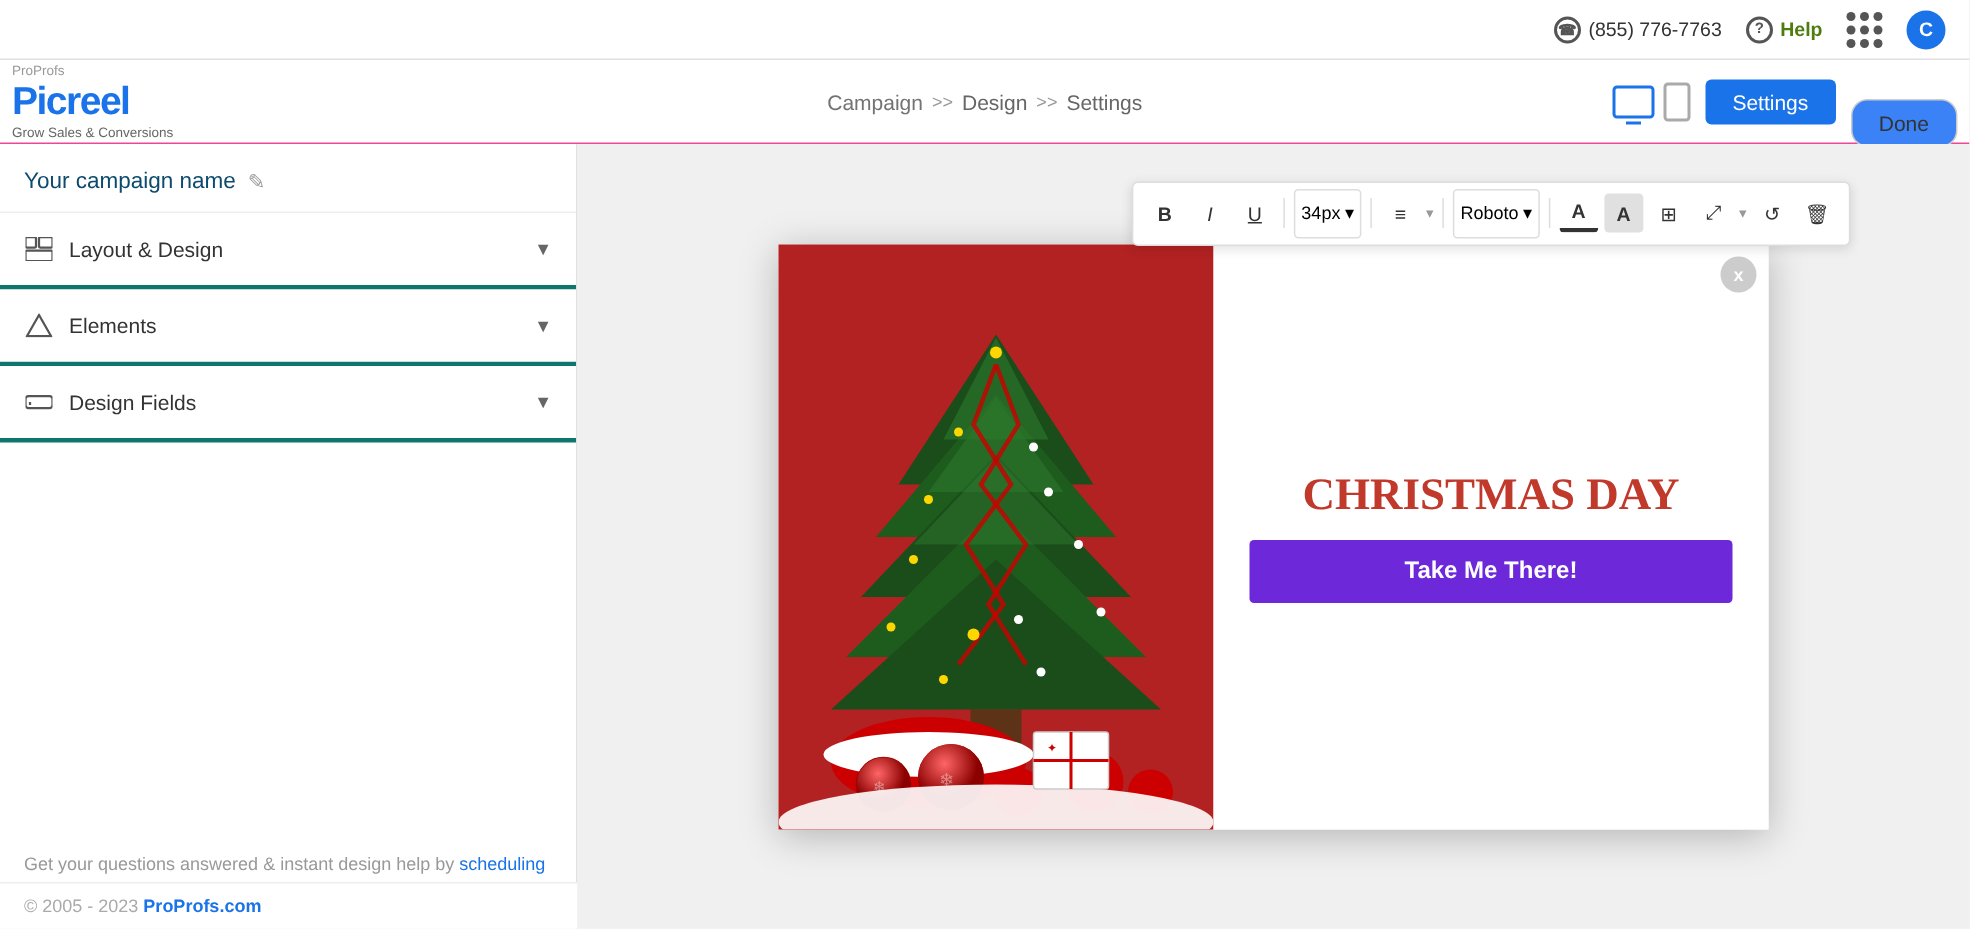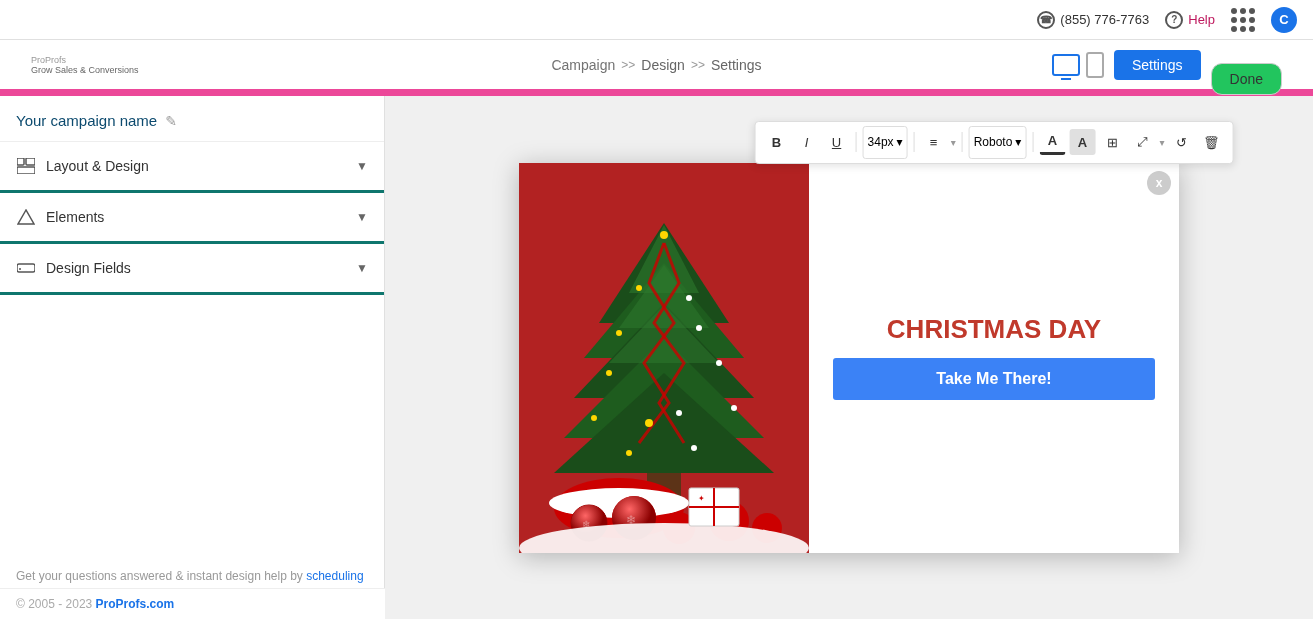--- a/index.html
+++ b/index.html
@@ -41,24 +41,24 @@
       background: #1a73e8;
       color: #fff;
       display: flex; align-items: center; justify-content: center;
       font-size: 13px; font-weight: bold;
     }
 
     
     .header {
       height: 56px;
       background: #fff;
-      border-bottom: 7px solid #ec4899;
+      border-bottom: 1px solid #ec4899;
       display: flex;
       align-items: center;
-      padding: 0 31px;
+      padding: 0 8px;
     }
     .logo-area { display: flex; flex-direction: column; margin-right: auto; }
     .logo-proprofs { font-size: 9px; color: #999; }
     .logo-picreel { font-size: 26px; font-weight: 900; color: #1a73e8; letter-spacing: -1px; }
     .logo-tagline { font-size: 9px; color: #666; }
 
     .nav-breadcrumb {
       display: flex; align-items: center; gap: 6px;
       font-size: 14px; color: #666;
       position: absolute; left: 50%; transform: translateX(-50%);
@@ -66,21 +66,21 @@
     .nav-breadcrumb .active { color: #737373; }
     .nav-breadcrumb .sep { color: #999; font-size: 12px; }
 
     .header-actions { display: flex; align-items: center; gap: 10px; margin-left: auto; }
     .btn-settings {
       background: #1a73e8; color: #fff;
       border: none; border-radius: 4px;
       padding: 7px 18px; font-size: 14px; cursor: pointer;
     }
     .btn-done {
-      background: #22c55e; color: #333;
+      background: #3b82f6; color: #333;
       border: 1px solid #ccc; border-radius: 11px;
       padding: 7px 18px; font-size: 14px; cursor: pointer; margin-top: 28px;
     }
     .device-icons { display: flex; gap: 6px; align-items: center; }
     .device-icon-desktop {
       width: 28px; height: 22px;
       border: 2px solid #1a73e8;
       border-radius: 3px;
       position: relative;
       display: flex; align-items: center; justify-content: center;
@@ -192,39 +192,40 @@
       width: 24px; height: 24px;
       background: #ccc;
       border-radius: 50%;
       display: flex; align-items: center; justify-content: center;
       font-size: 12px; color: #fff;
       cursor: pointer;
       font-weight: bold;
     }
 
     .popup-title {
-      font-size: 26px;
+      font-size: 30px;
       font-weight: 900;
       color: #c0392b;
       text-align: center;
       line-height: 1.1;
       margin-bottom: 14px;
+      font-family: Liberation Serif, serif;
     }
 
     .popup-subtitle {
       font-size: 15px;
       color: #222;
       text-align: center;
       font-weight: 600;
       line-height: 1.4;
       margin-bottom: 20px;
     }
 
     .popup-cta {
-      background: #3b82f6;
+      background: #6d28d9;
       color: #fff;
       border: none;
       border-radius: 3px;
       padding: 12px 0;
       width: 100%;
       font-size: 16px;
       font-weight: 600;
       cursor: pointer;
       text-align: center;
     }
@@ -292,41 +293,42 @@
 </head>
 <body>
 
 <div class="top-bar">
   <div class="top-bar-item">
     <div class="icon-circle">☎</div>
     <span>(855) 776-7763</span>
   </div>
   <div class="top-bar-item">
     <div class="icon-circle">?</div>
-    <span style="color:#be185d;font-weight:normal;">Help</span>
+    <span style="color:#4d7c0f;font-weight:bold;">Help</span>
   </div>
   <div class="top-bar-grid">
     <span></span>
       <span></span>
       <span></span>
     <span></span>
       <span></span>
       <span></span>
     <span></span>
       <span></span>
       <span></span>
   </div>
   <div class="top-bar-avatar">
     <span>C</span>
   </div>
 </div>
 
 <div class="header" style="position:relative;">
   <div class="logo-area">
     <span class="logo-proprofs">ProProfs</span>
+    <span class="logo-picreel">Picreel</span>
     <span class="logo-tagline">Grow Sales &amp; Conversions</span>
   </div>
   <div class="nav-breadcrumb">
     <span class="active">Campaign</span>
     <span class="sep">&gt;&gt;</span>
     <span>Design</span>
     <span class="sep">&gt;&gt;</span>
     <span>Settings</span>
   </div>
   <div class="header-actions">

